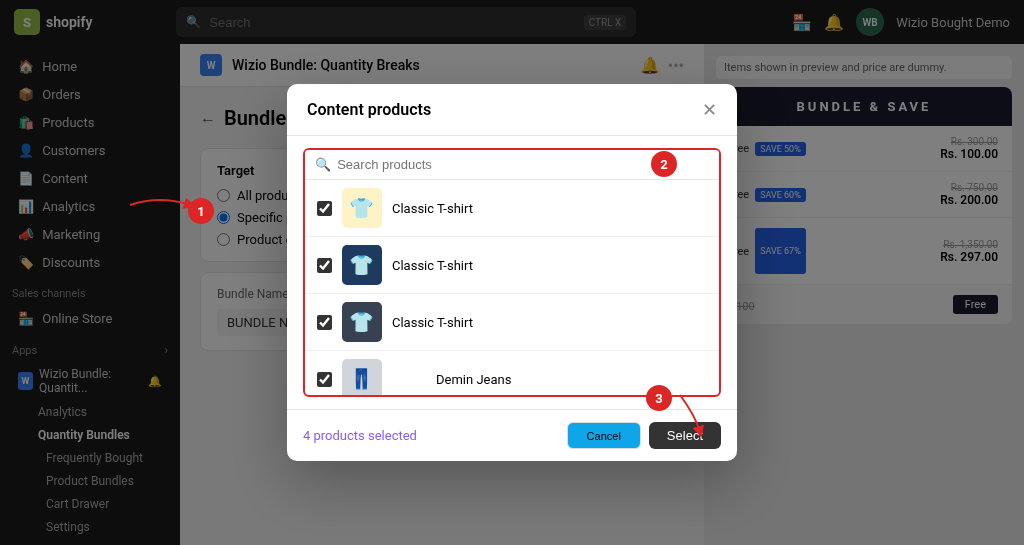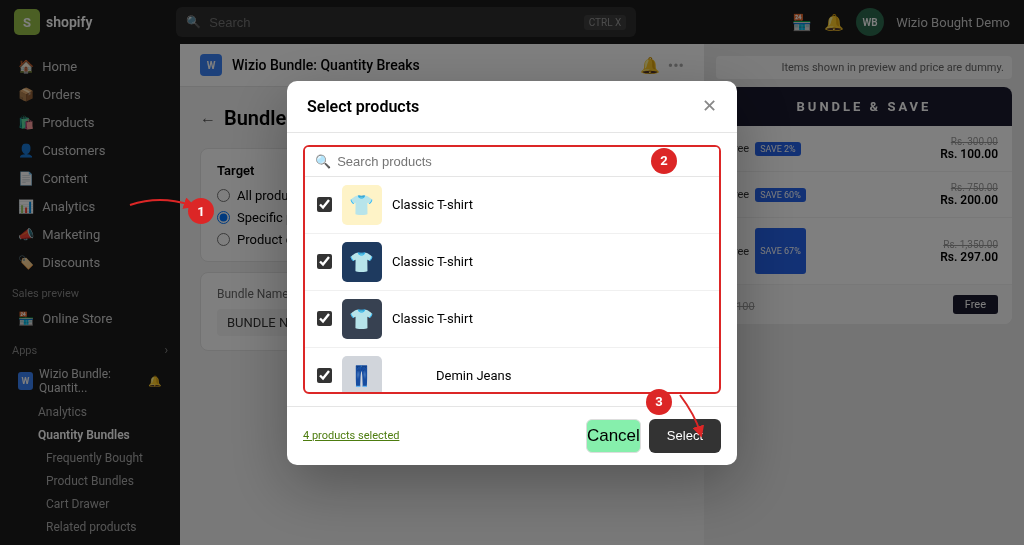--- a/index.html
+++ b/index.html
@@ -55,41 +55,40 @@
     </div>
     <div style="display:flex; align-items:center; gap:8px; padding:6px 12px; cursor:pointer; border-radius:6px; margin:1px 6px;">
       <span>📣</span>
       <span>Marketing</span>
     </div>
     <div style="display:flex; align-items:center; gap:8px; padding:6px 12px; cursor:pointer; border-radius:6px; margin:1px 6px;">
       <span>🏷️</span>
       <span>Discounts</span>
     </div>
 
-    <div style="font-size:11px; color:#888; padding:10px 12px 4px;">Sales preview</div>
+    <div style="font-size:11px; color:#888; padding:10px 12px 4px;">Sales channels</div>
     <div style="display:flex; align-items:center; gap:8px; padding:6px 12px; cursor:pointer; border-radius:6px; margin:1px 6px;">
       <span>🏪</span>
       <span>Online Store</span>
     </div>
 
     <div style="font-size:11px; color:#888; padding:10px 12px 4px; display:flex; justify-content:space-between; align-items:center;">
       <span>Apps</span>
       <span style="font-size:12px; color:#888; cursor:pointer;">›</span>
     </div>
     <div style="display:flex; align-items:center; gap:6px; padding:5px 12px; cursor:pointer; border-radius:6px; margin:1px 6px;">
       <div style="width:18px; height:18px; background:#3b82f6; border-radius:3px; display:flex; align-items:center; justify-content:center; color:white; font-size:9px; font-weight:bold;">W</div>
       <span style="font-size:12px;">Wizio Bundle: Quantit...</span>
       <span style="font-size:11px; color:#888; margin-left:auto;">🔔</span>
     </div>
     <div style="padding:4px 12px 4px 32px; font-size:12px; color:#aaa; cursor:pointer; border-radius:6px; margin:1px 6px;">Analytics</div>
     <div style="padding:4px 12px 4px 32px; font-size:12px; color:#fff; font-weight:600; cursor:pointer; border-radius:6px; margin:1px 6px;">Quantity Bundles</div>
     <div style="padding:4px 12px 4px 40px; font-size:12px; color:#aaa; cursor:pointer; border-radius:6px; margin:1px 6px;">Frequently Bought</div>
     <div style="padding:4px 12px 4px 40px; font-size:12px; color:#aaa; cursor:pointer; border-radius:6px; margin:1px 6px;">Product Bundles</div>
     <div style="padding:4px 12px 4px 40px; font-size:12px; color:#aaa; cursor:pointer; border-radius:6px; margin:1px 6px;">Cart Drawer</div>
-    <div style="padding:4px 12px 4px 40px; font-size:12px; color:#aaa; cursor:pointer; border-radius:6px; margin:1px 6px;">Related products</div>
     <div style="padding:4px 12px 4px 40px; font-size:12px; color:#aaa; cursor:pointer; border-radius:6px; margin:1px 6px;">Settings</div>
 
   </div>
 
   <div style="flex:1; background:#f3f3f3; overflow-y:auto; position:relative;">
 
     <div style="background:#fff; border-bottom:1px solid #e5e5e5; padding:10px 20px; display:flex; align-items:center; gap:10px;">
       <div style="width:22px; height:22px; background:#3b82f6; border-radius:4px; display:flex; align-items:center; justify-content:center; color:white; font-size:10px; font-weight:bold;">W</div>
       <span style="font-size:14px; font-weight:500;">Wizio Bundle: Quantity Breaks</span>
       <div style="margin-left:auto; display:flex; gap:8px;">
@@ -129,28 +128,28 @@
       </div>
 
       <div style="background:#fff; border-radius:8px; border:1px solid #e5e5e5; padding:14px 16px; max-width:400px; margin-bottom:10px;">
         <div style="font-size:12px; color:#666; margin-bottom:8px;">Bundle Name</div>
         <div style="background:#f5f5f5; border-radius:4px; padding:6px 10px; font-size:13px; color:#333;">BUNDLE N...</div>
       </div>
     </div>
   </div>
 
   <div style="width:320px; background:#e8e8e8; flex-shrink:0; overflow-y:auto; padding:12px;">
-    <div style="font-size:11px; color:#666; background:rgba(255,255,255,0.7); border-radius:4px; padding:5px 8px; margin-bottom:8px;text-align:right;">Items shown in preview and price are dummy.</div>
+    <div style="font-size:11px; color:#666; background:rgba(255,255,255,0.7); border-radius:4px; padding:5px 8px; margin-bottom:8px;">Items shown in preview and price are dummy.</div>
     <div style="background:#fff; border-radius:8px; overflow:hidden;">
       <div style="background:#1a1a2e; color:#fff; text-align:center; padding:12px; font-weight:700; font-size:13px; letter-spacing:3px;">BUNDLE &amp; SAVE</div>
 
       <div style="padding:10px 14px; border-bottom:1px solid #f0f0f0; display:flex; align-items:center; justify-content:space-between;">
         <div style="display:flex; align-items:center; gap:6px;">
           <span style="font-size:11px; color:#333;">free</span>
-          <span style="background:#2563eb; color:#fff; font-size:9px; padding:2px 5px; border-radius:3px;">SAVE 2%</span>
+          <span style="background:#2563eb; color:#fff; font-size:9px; padding:2px 5px; border-radius:3px;">SAVE 50%</span>
         </div>
         <div style="text-align:right;">
           <div style="text-decoration:line-through; color:#999; font-size:10px;">Rs. 300.00</div>
           <div style="font-weight:600; font-size:12px;">Rs. 100.00</div>
         </div>
       </div>
 
       <div style="padding:10px 14px; border-bottom:1px solid #f0f0f0; display:flex; align-items:center; justify-content:space-between;">
         <div style="display:flex; align-items:center; gap:6px;">
           <span style="font-size:11px; color:#333;">free</span>
@@ -180,21 +179,21 @@
         <span style="background:#1a1a2e; color:#fff; font-size:11px; padding:3px 12px; border-radius:3px;">Free</span>
       </div>
     </div>
   </div>
 </div>
 
 <div style="position:fixed; inset:0; background:rgba(0,0,0,0.5); z-index:100; display:flex; align-items:center; justify-content:center;">
   <div style="background:#fff; border-radius:10px; width:450px; overflow:hidden; box-shadow:0 20px 60px rgba(0,0,0,0.3); position:relative;">
 
     <div style="display:flex; align-items:center; justify-content:space-between; padding:16px 20px; border-bottom:1px solid #e5e5e5;">
-      <span style="font-size:16px; font-weight:600;">Select products</span>
+      <span style="font-size:16px; font-weight:600;">Content products</span>
       <button style="background:none; border:none; font-size:18px; cursor:pointer; color:#888; line-height:1;">✕</button>
     </div>
 
     <div style="padding:12px 16px;">
       <div style="border:2px solid #dc2626; border-radius:6px; overflow:hidden;">
 
         <div style="display:flex; align-items:center; gap:6px; padding:7px 10px; border-bottom:1px solid #e5e5e5; background:#fff;">
           <span style="color:#888; font-size:13px;">🔍</span>
           <input type="text" style="border: none; outline: none; font-size: 13px; flex: 1 1 0%; color: rgb(51, 51, 51);" placeholder="Search products">
         </div>
@@ -223,23 +222,23 @@
             <input type="checkbox" checked="" style="width: 15px; height: 15px; accent-color: rgb(51, 51, 51); flex-shrink: 0;">
             <div style="width:40px; height:40px; border-radius:5px; background:#d1d5db; display:flex; align-items:center; justify-content:center; font-size:20px; flex-shrink:0;">👖</div>
             <span style="font-size:13px;margin-left:44px;">Demin Jeans</span>
           </div>
 
         </div>
       </div>
     </div>
 
     <div style="display:flex; align-items:center; justify-content:space-between; padding:12px 16px; border-top:1px solid #e5e5e5;">
-      <span style="font-size:11px; color:#4d7c0f;text-decoration:underline;">4 products selected</span>
+      <span style="font-size:13px; color:#8b5cf6;">4 products selected</span>
       <div style="display:flex; gap:8px;">
-        <button style="background:#86efac; border:1px solid #ddd; border-radius:6px; padding:6px 0; font-size:17px; cursor:pointer;">Cancel</button>
+        <button style="background:#0ea5e9; border:1px solid #ddd; border-radius:6px; padding:6px 19px; font-size:11px; cursor:pointer;">Cancel</button>
         <button style="background:#333; color:#fff; border:none; border-radius:6px; padding:6px 18px; font-size:13px; cursor:pointer; font-weight:500;">Select</button>
       </div>
     </div>
 
     <div style="position:absolute; top:67px; right:60px; width:26px; height:26px; border-radius:50%; background:#dc2626; color:#fff; display:flex; align-items:center; justify-content:center; font-size:13px; font-weight:700; pointer-events:none;">2</div>
 
     <div style="position:absolute; bottom:50px; right:65px; width:26px; height:26px; border-radius:50%; background:#dc2626; color:#fff; display:flex; align-items:center; justify-content:center; font-size:13px; font-weight:700; pointer-events:none;">3</div>
 
   </div>
 </div>

